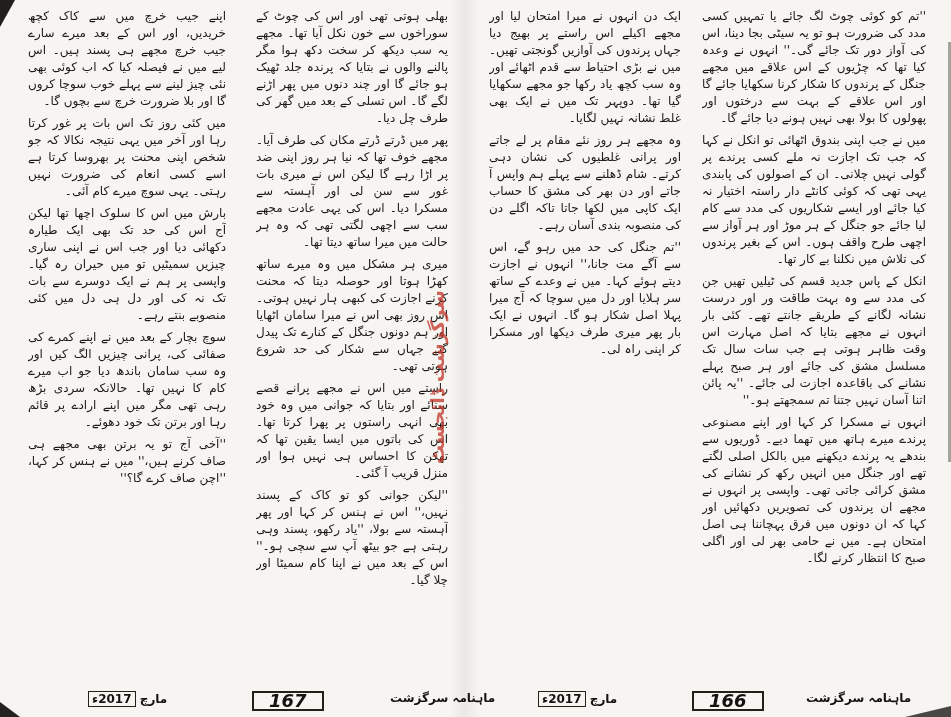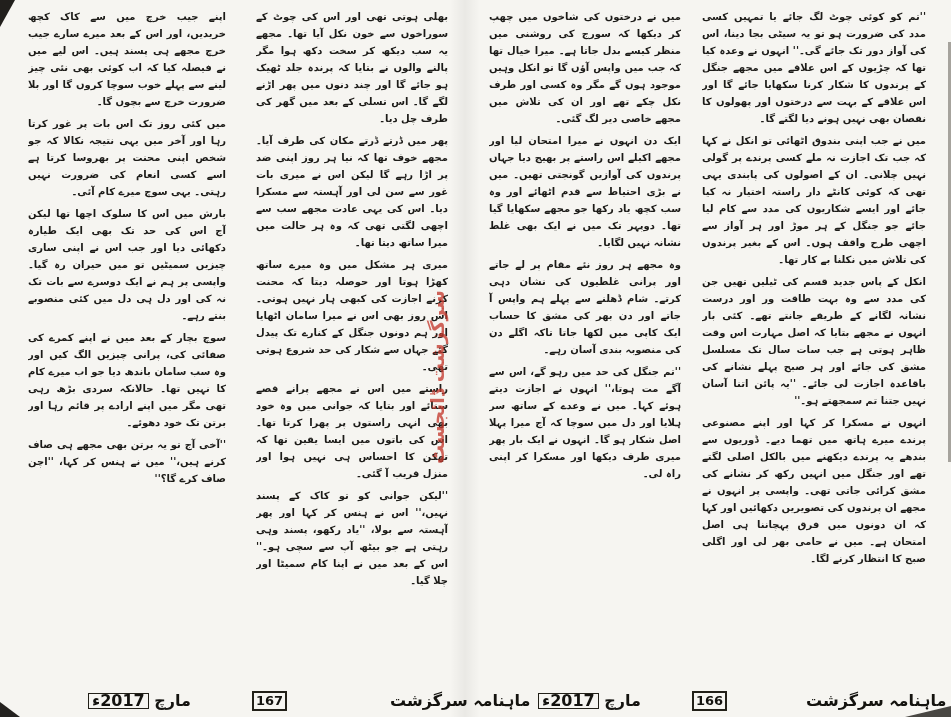--- a/index.html
+++ b/index.html
@@ -13,24 +13,23 @@
   }
   .spread { position: absolute; inset: 0; }
 
   .column {
     position: absolute;
     top: 8px;
     height: 676px;
     overflow: hidden;
     direction: rtl;
     text-align: justify;
-    font-size: 10px;
+    font-size: 12px;
     line-height: 17px;
     color: #1c1b18;
-    font-weight: bold;
   }
   .column p { margin: 0 0 5px 0; }
 
   .col1 { left: 28px;  width: 198px; }
   .col2 { left: 256px; width: 192px; }
   .col3 { left: 489px; width: 192px; }
   .col4 { left: 702px; width: 224px; }
 
   .watermark {
     position: absolute;
@@ -45,30 +44,31 @@
     letter-spacing: 7px;
     white-space: nowrap;
     text-align: center;
     pointer-events: none;
   }
 
   .footer-item {
     position: absolute;
     top: 691px;
     direction: rtl;
-    font-size: 16px;
+    font-size: 12px;
     font-weight: bold;
     color: #14130f;
     white-space: nowrap;
   }
   .num-box {
     border: 2px solid #222018;
-    padding: 0 2px;
-    font-size: 13px;
+    padding: 0 15px;
+    font-size: 18px;
     line-height: 16px;
+    font-style: italic;
   }
   .year-box {
     border: 1.5px solid #222018;
     padding: 0 3px;
     display: inline-block;
     line-height: 14px;
   }
 
   .fold {
     position: absolute;
@@ -98,28 +98,27 @@
 
   <div class="column col2">
     <p>بھلی ہوتی تھی اور اس کی چوٹ کے سوراخوں سے خون نکل آیا تھا۔ مجھے یہ سب دیکھ کر سخت دکھ ہوا مگر پالنے والوں نے بتایا کہ پرندہ جلد ٹھیک ہو جائے گا اور چند دنوں میں پھر اڑنے لگے گا۔ اس تسلی کے بعد میں گھر کی طرف چل دیا۔</p>
     <p>پھر میں ڈرتے ڈرتے مکان کی طرف آیا۔ مجھے خوف تھا کہ نیا ہر روز اپنی ضد پر اڑا رہے گا لیکن اس نے میری بات غور سے سن لی اور آہستہ سے مسکرا دیا۔ اس کی یہی عادت مجھے سب سے اچھی لگتی تھی کہ وہ ہر حالت میں میرا ساتھ دیتا تھا۔</p>
     <p>میری ہر مشکل میں وہ میرے ساتھ کھڑا ہوتا اور حوصلہ دیتا کہ محنت کرنے اجازت کی کبھی ہار نہیں ہوتی۔ اس روز بھی اس نے میرا سامان اٹھایا اور ہم دونوں جنگل کے کنارے تک پیدل گئے جہاں سے شکار کی حد شروع ہوتی تھی۔</p>
     <p>راستے میں اس نے مجھے پرانے قصے سنائے اور بتایا کہ جوانی میں وہ خود بھی انہی راستوں پر پھرا کرتا تھا۔ اس کی باتوں میں ایسا یقین تھا کہ تھکن کا احساس ہی نہیں ہوا اور منزل قریب آ گئی۔</p>
     <p>''لیکن جوانی کو تو کاک کے پسند نہیں،'' اس نے ہنس کر کہا اور پھر آہستہ سے بولا، ''یاد رکھو، پسند وہی رہتی ہے جو بیٹھ آپ سے سچی ہو۔'' اس کے بعد میں نے اپنا کام سمیٹا اور چلا گیا۔</p>
   </div>
 
   <div class="column col3">
-    <p>میں نے درختوں کی شاخوں میں چھپ کر دیکھا کہ سورج کی روشنی میں منظر کیسے بدل جاتا ہے۔ میرا خیال تھا کہ جب میں واپس آؤں گا تو انکل وہیں موجود ہوں گے مگر وہ کسی اور طرف نکل چکے تھے اور ان کی تلاش میں مجھے خاصی دیر لگ گئی۔</p>
     <p>ایک دن انہوں نے میرا امتحان لیا اور مجھے اکیلے اس راستے پر بھیج دیا جہاں پرندوں کی آوازیں گونجتی تھیں۔ میں نے بڑی احتیاط سے قدم اٹھائے اور وہ سب کچھ یاد رکھا جو مجھے سکھایا گیا تھا۔ دوپہر تک میں نے ایک بھی غلط نشانہ نہیں لگایا۔</p>
     <p>وہ مجھے ہر روز نئے مقام پر لے جاتے اور پرانی غلطیوں کی نشان دہی کرتے۔ شام ڈھلنے سے پہلے ہم واپس آ جاتے اور دن بھر کی مشق کا حساب ایک کاپی میں لکھا جاتا تاکہ اگلے دن کی منصوبہ بندی آسان رہے۔</p>
-    <p>''تم جنگل کی حد میں رہو گے، اس سے آگے مت ہوتا،'' انہوں نے اجازت دیتے ہوئے کہا۔ میں نے وعدے کے ساتھ سر ہلایا اور دل میں سوچا کہ آج میرا پہلا اصل شکار ہو گا۔ انہوں نے ایک بار پھر میری طرف دیکھا اور مسکرا کر اپنی راہ لی۔</p>
+    <p>''تم جنگل کی حد میں رہو گے، اس سے آگے مت جانا،'' انہوں نے اجازت دیتے ہوئے کہا۔ میں نے وعدے کے ساتھ سر ہلایا اور دل میں سوچا کہ آج میرا پہلا اصل شکار ہو گا۔ انہوں نے ایک بار پھر میری طرف دیکھا اور مسکرا کر اپنی راہ لی۔</p>
   </div>
 
   <div class="column col4">
-    <p>''تم کو کوئی چوٹ لگ جائے یا تمہیں کسی مدد کی ضرورت ہو تو یہ سیٹی بجا دینا، اس کی آواز دور تک جائے گی۔'' انہوں نے وعدہ کیا تھا کہ چڑیوں کے اس علاقے میں مجھے جنگل کے پرندوں کا شکار کرنا سکھایا جائے گا اور اس علاقے کے بہت سے درختوں اور پھولوں کا نقصان بھی نہیں ہونے دیا لگتے گا۔</p>
+    <p>''تم کو کوئی چوٹ لگ جائے یا تمہیں کسی مدد کی ضرورت ہو تو یہ سیٹی بجا دینا، اس کی آواز دور تک جائے گی۔'' انہوں نے وعدہ کیا تھا کہ چڑیوں کے اس علاقے میں مجھے جنگل کے پرندوں کا شکار کرنا سکھایا جائے گا اور اس علاقے کے بہت سے درختوں اور پھولوں کا بولا بھی نہیں ہونے دیا جائے گا۔</p>
     <p>میں نے جب اپنی بندوق اٹھائی تو انکل نے کہا کہ جب تک اجازت نہ ملے کسی پرندے پر گولی نہیں چلانی۔ ان کے اصولوں کی پابندی یہی تھی کہ کوئی کانٹے دار راستہ اختیار نہ کیا جائے اور ایسے شکاریوں کی مدد سے کام لیا جائے جو جنگل کے ہر موڑ اور ہر آواز سے اچھی طرح واقف ہوں۔ اس کے بغیر پرندوں کی تلاش میں نکلنا بے کار تھا۔</p>
     <p>انکل کے پاس جدید قسم کی ٹیلیں تھیں جن کی مدد سے وہ بہت طاقت ور اور درست نشانہ لگانے کے طریقے جانتے تھے۔ کئی بار انہوں نے مجھے بتایا کہ اصل مہارت اس وقت ظاہر ہوتی ہے جب سات سال تک مسلسل مشق کی جائے اور ہر صبح پہلے نشانے کی باقاعدہ اجازت لی جائے۔ ''یہ پائن اتنا آسان نہیں جتنا تم سمجھتے ہو۔''</p>
     <p>انہوں نے مسکرا کر کہا اور اپنے مصنوعی پرندے میرے ہاتھ میں تھما دیے۔ ڈوریوں سے بندھے یہ پرندے دیکھنے میں بالکل اصلی لگتے تھے اور جنگل میں انہیں رکھ کر نشانے کی مشق کرائی جاتی تھی۔ واپسی پر انہوں نے مجھے ان پرندوں کی تصویریں دکھائیں اور کہا کہ ان دونوں میں فرق پہچاننا ہی اصل امتحان ہے۔ میں نے حامی بھر لی اور اگلی صبح کا انتظار کرنے لگا۔</p>
   </div>
 
   <div class="watermark">سرگزشت ڈائجسٹ</div>
 
   <div class="fold"></div>
 
   <div class="footer-item" style="left:88px">

